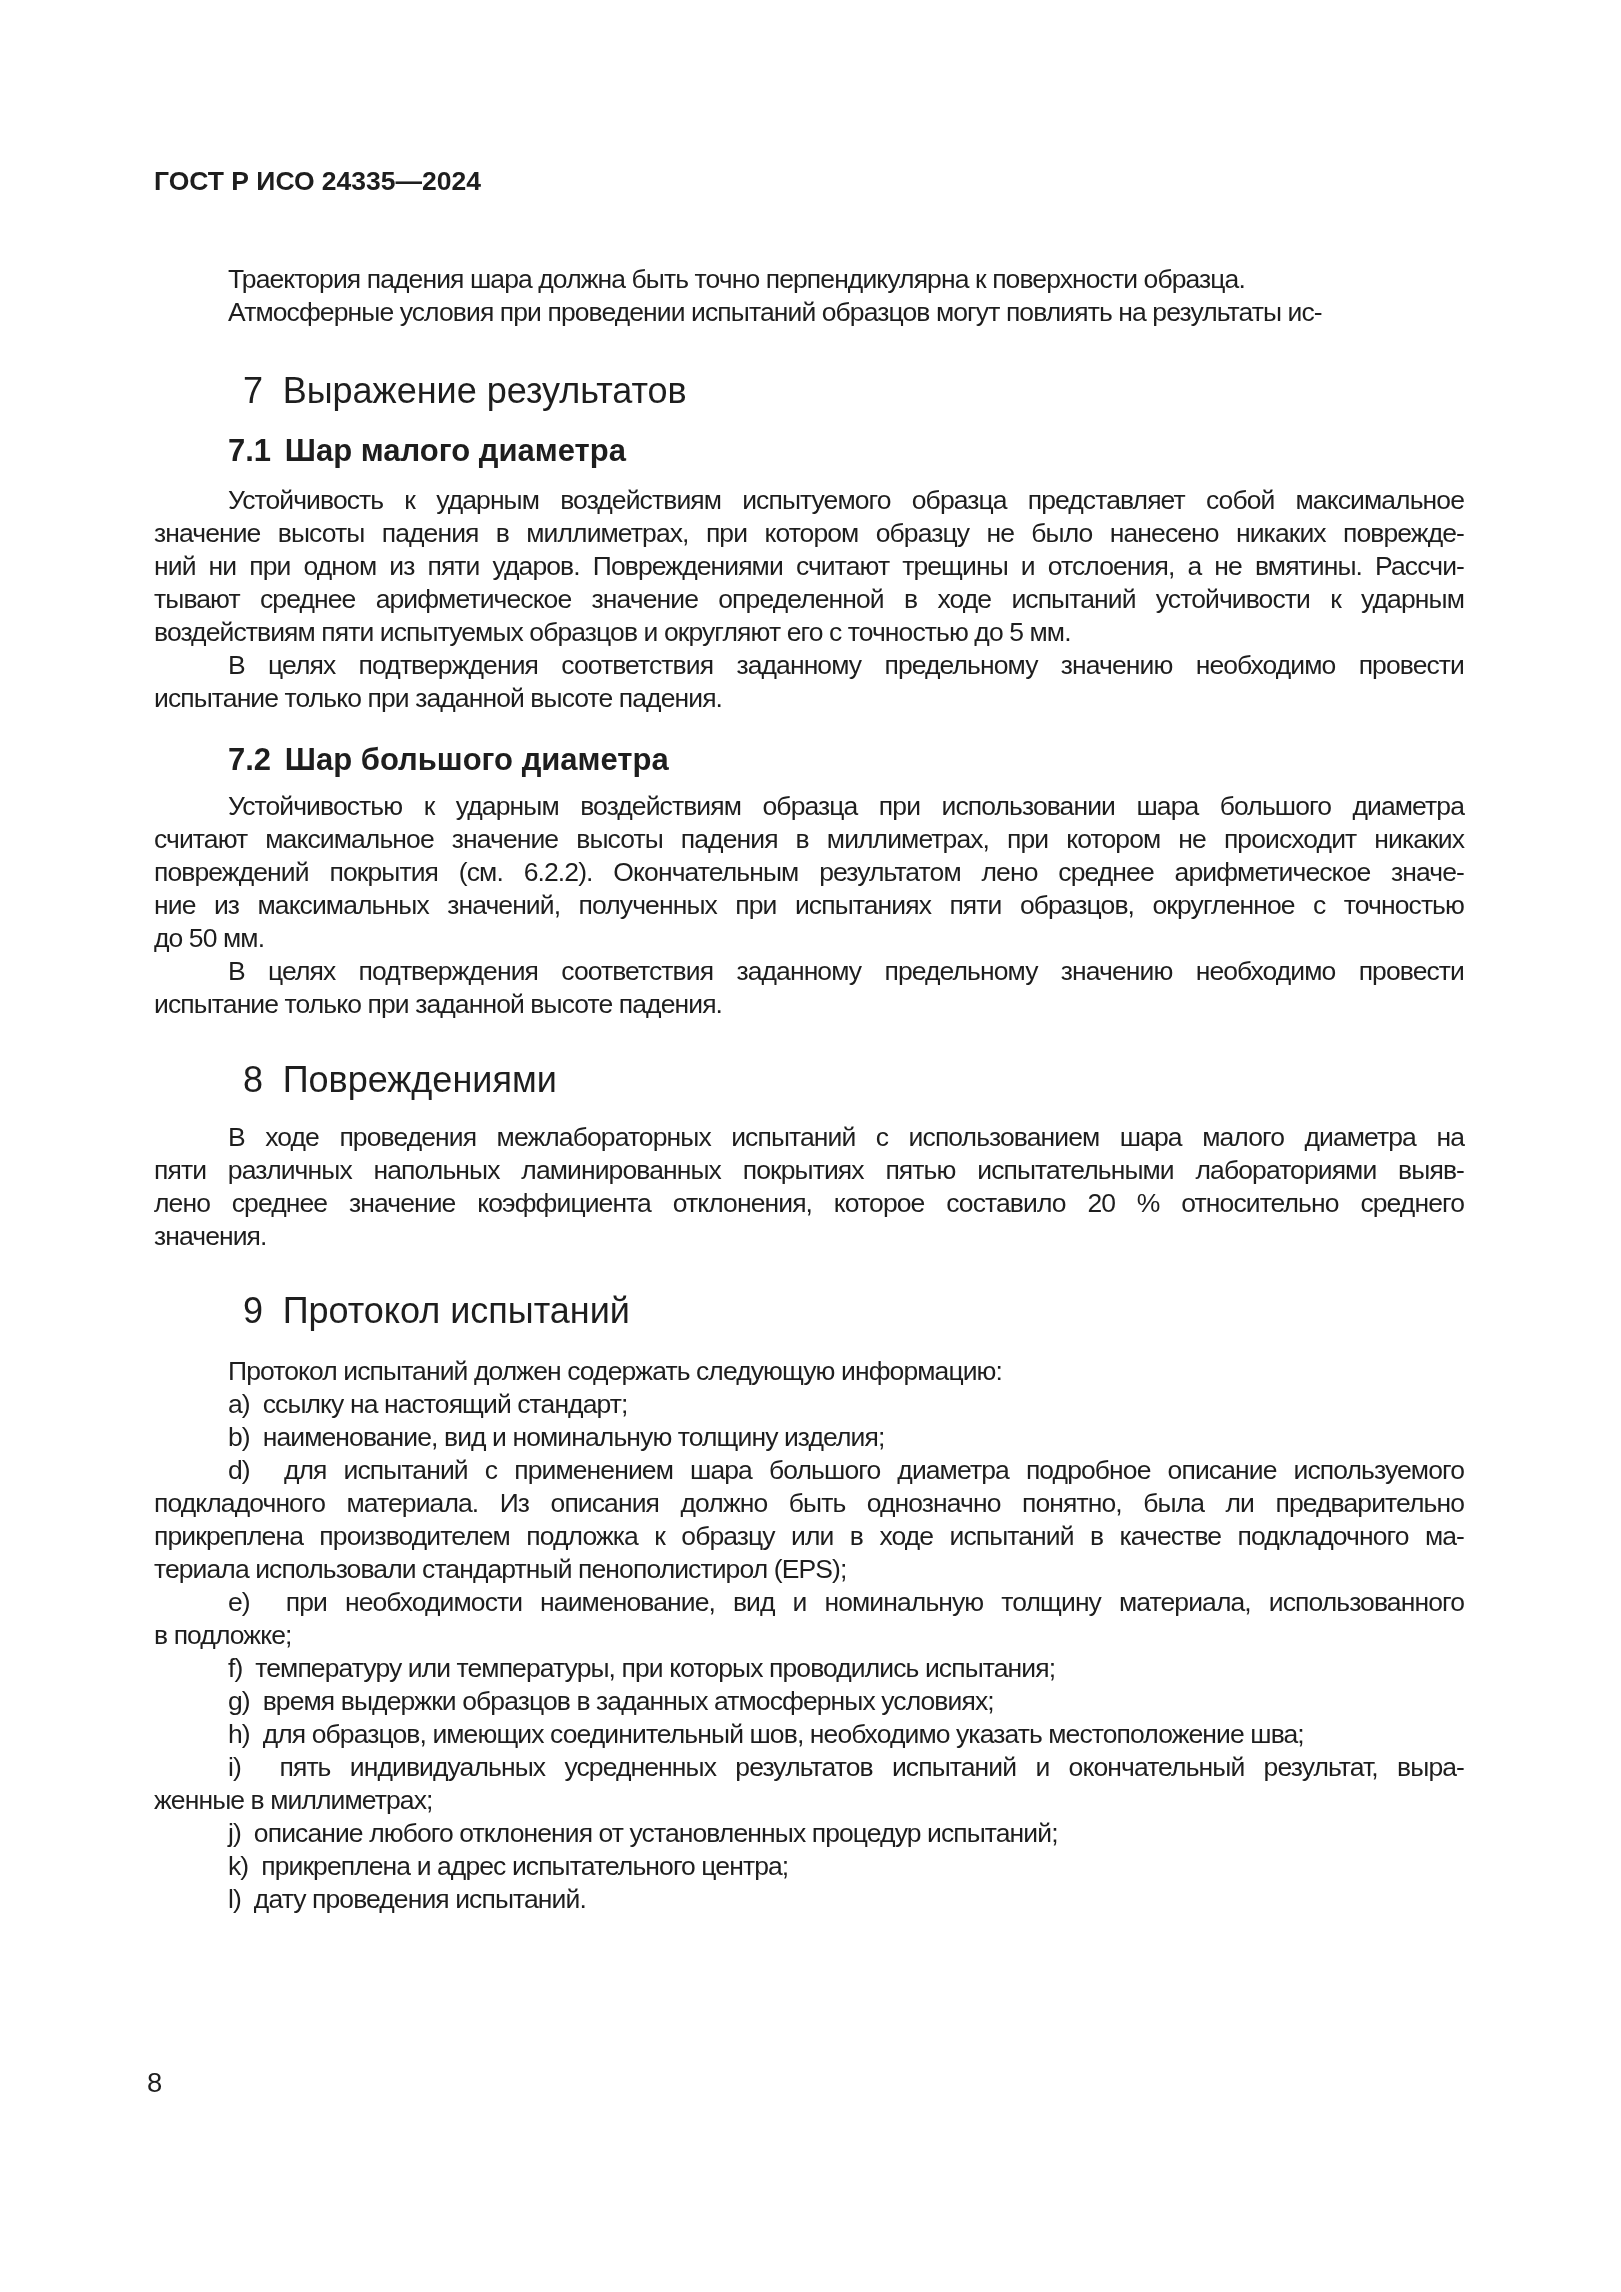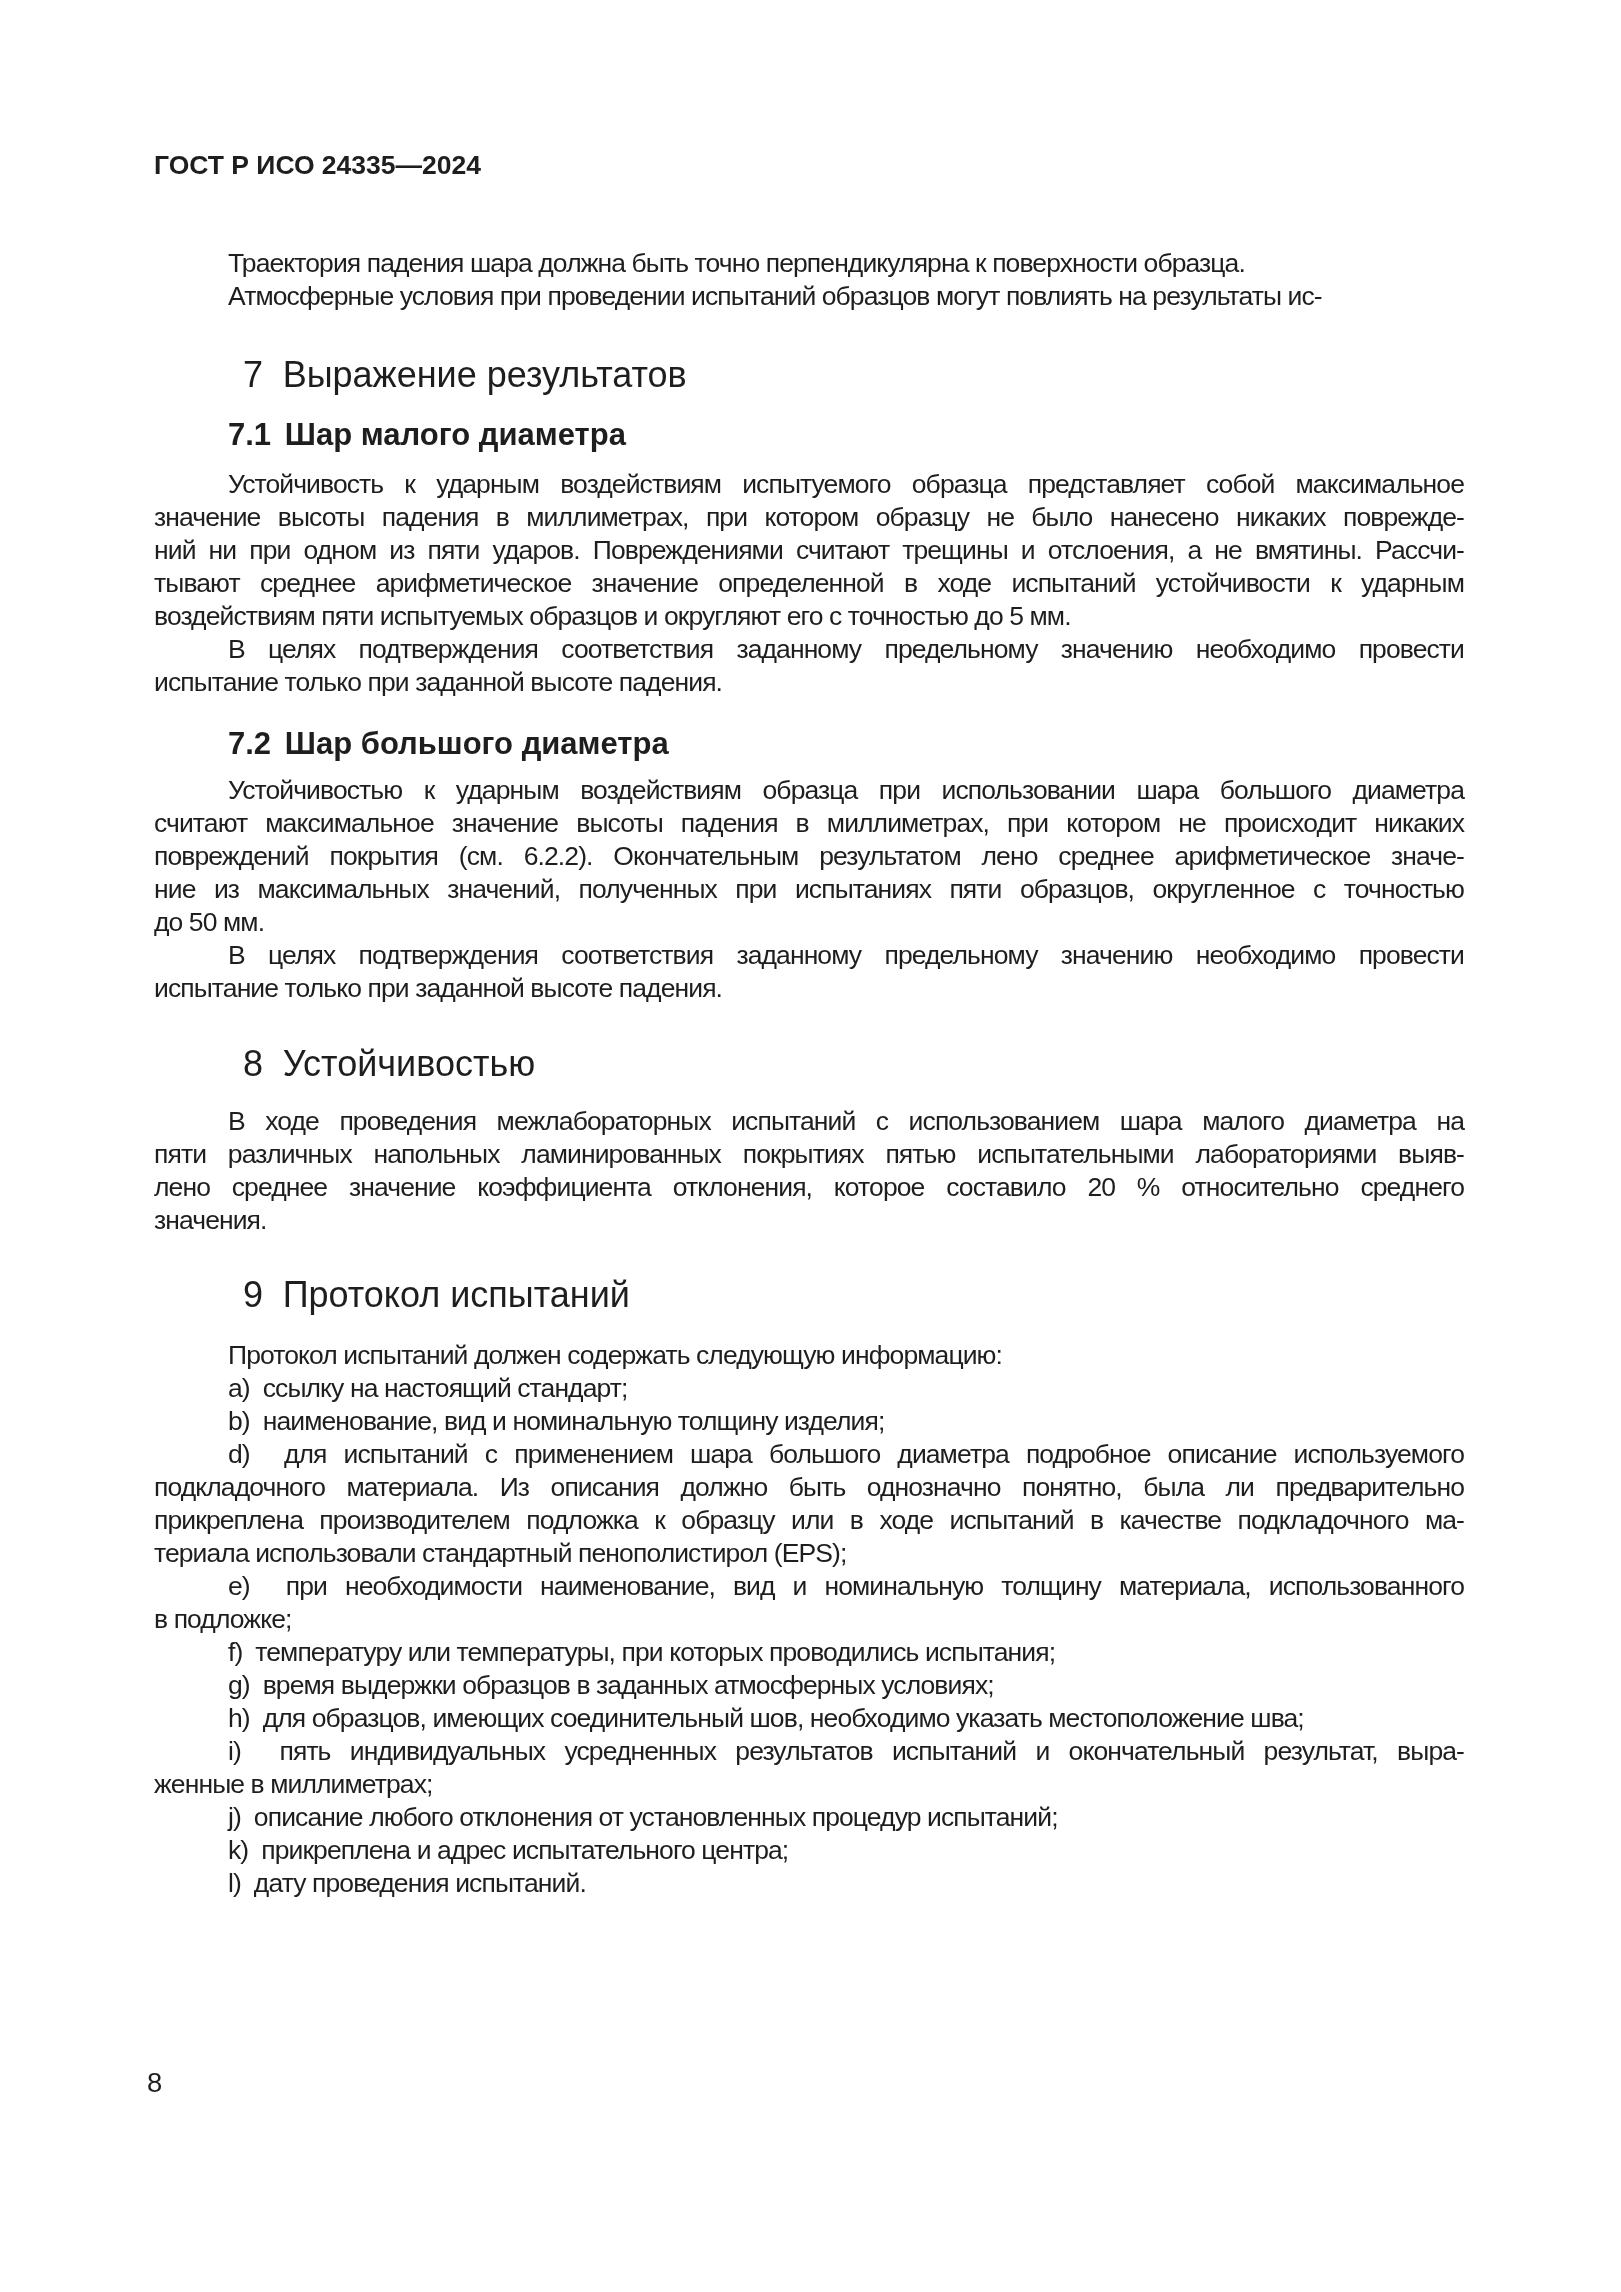--- a/index.html
+++ b/index.html
@@ -7,21 +7,21 @@
     position:relative;
     width:1621px;height:2293px;
     margin:0 auto;
     background:#ffffff;
     overflow:hidden;
     font-family:"Liberation Sans","DejaVu Sans",sans-serif;
     color:#1e1e1e;
   }
   .content{
     position:absolute;
-    left:154px;top:0;
+    left:154px;top:16px;
     width:1310px;
   }
   .doc-header{
     margin:149px 0 0 0;
     font-size:26.5px;font-weight:bold;
     line-height:33px;
     letter-spacing:0;
   }
   .para{margin:0;}
   .ln{
@@ -106,21 +106,21 @@
         <div class="ln">считают максимальное значение высоты падения в миллиметрах, при котором не происходит никаких</div>
         <div class="ln">повреждений покрытия (см. 6.2.2). Окончательным результатом лено среднее арифметическое значе-</div>
         <div class="ln">ние из максимальных значений, полученных при испытаниях пяти образцов, округленное с точностью</div>
         <div class="ln">до 50 мм.</div>
       </div>
     <div class="para">
         <div class="ln">В целях подтверждения соответствия заданному предельному значению необходимо провести</div>
         <div class="ln">испытание только при заданной высоте падения.</div>
       </div>
 
-    <h2 class="h1 mt-h1-8"><span class="num">8</span><span class="ttl">Устойчивостью</span></h2>
+    <h2 class="h1 mt-h1-8"><span class="num">8</span><span class="ttl">Повреждениями</span></h2>
 
     <div class="para mt-paraE">
         <div class="ln">В ходе проведения межлабораторных испытаний с использованием шара малого диаметра на</div>
         <div class="ln">пяти различных напольных ламинированных покрытиях пятью испытательными лабораториями выяв-</div>
         <div class="ln">лено среднее значение коэффициента отклонения, которое составило 20 % относительно среднего</div>
         <div class="ln">значения.</div>
       </div>
 
     <h2 class="h1 mt-h1-9"><span class="num">9</span><span class="ttl">Протокол испытаний</span></h2>
 

